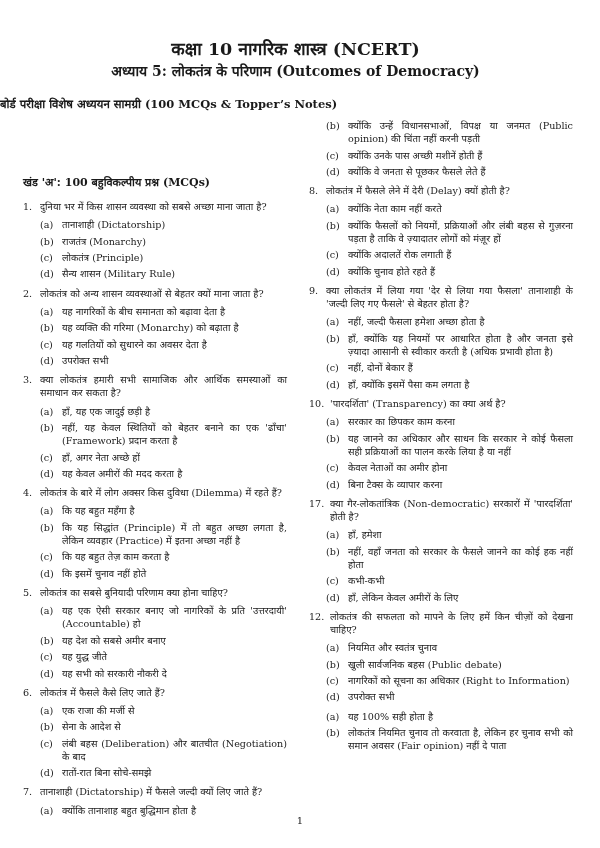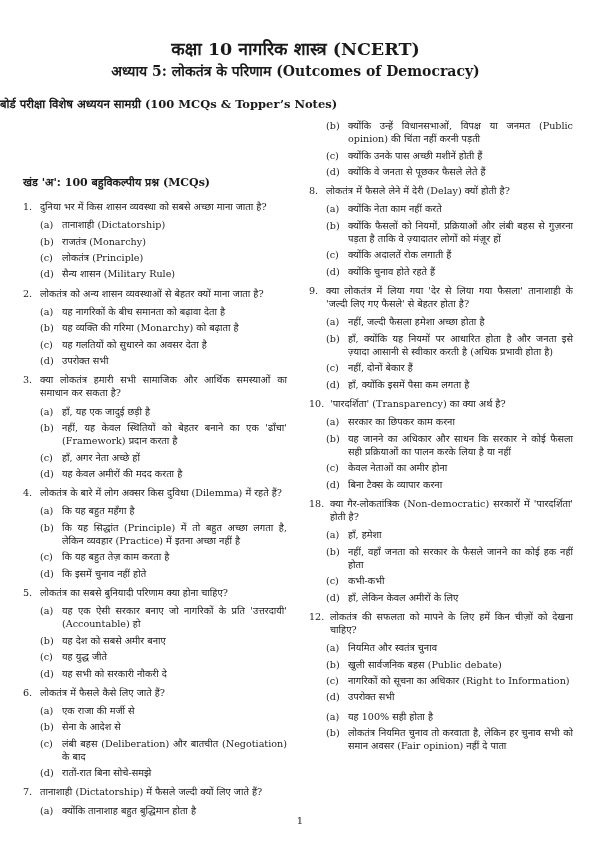--- a/index.html
+++ b/index.html
@@ -310,21 +310,21 @@
           </div>
         <div class="opt">
             <span class="opt-letter">(d)</span>
             <span class="opt-text">बिना टैक्स के व्यापार करना</span>
           </div>
       </div>
     </div>
 
     <div class="q">
       <div class="q-text">
-          <span class="q-num wide">18.</span>
+          <span class="q-num wide">17.</span>
           <span class="q-body">क्या गैर-लोकतांत्रिक (Non-democratic) सरकारों में 'पारदर्शिता' होती है?</span>
         </div>
       <div class="opts">
         <div class="opt">
             <span class="opt-letter">(a)</span>
             <span class="opt-text">हाँ, हमेशा</span>
           </div>
         <div class="opt">
             <span class="opt-letter">(b)</span>
             <span class="opt-text">नहीं, वहाँ जनता को सरकार के फैसले जानने का कोई हक नहीं होता</span>

